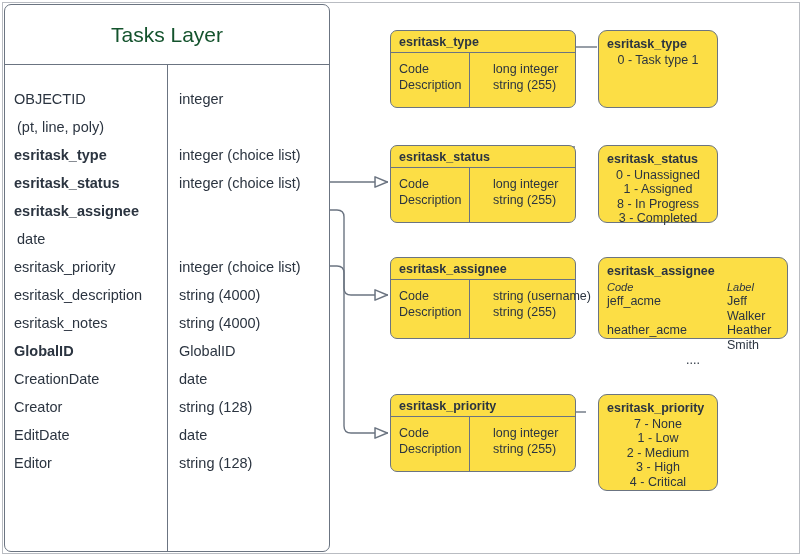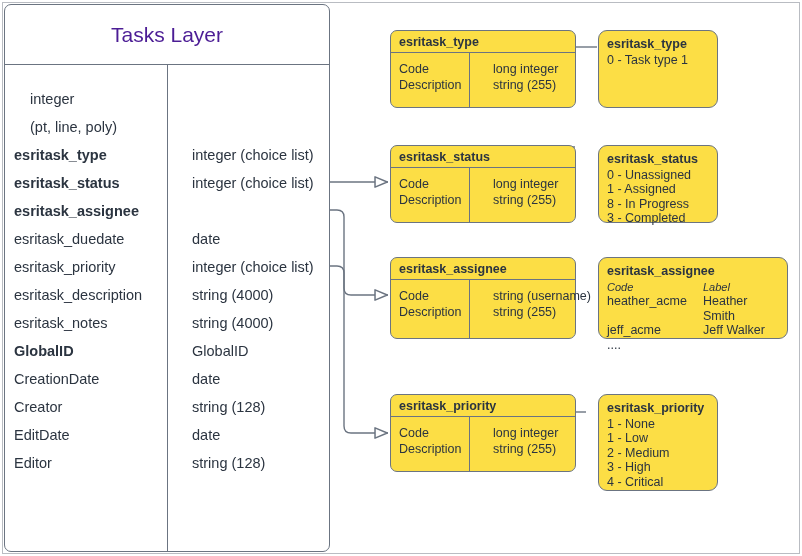--- a/index.html
+++ b/index.html
@@ -43,21 +43,21 @@
     border: 1.4px solid #6b7481;
     border-radius: 7px;
     background: #ffffff;
   }
   .entity-title {
     height: 59px;
     display: flex;
     align-items: center;
     justify-content: center;
     font-size: 21px;
-    color: #4c1d95;
+    color: #14532d;
     box-sizing: border-box;
   }
   .entity-divider {
     position: absolute;
     left: 0;
     right: 0;
     top: 59px;
     height: 0;
     border-top: 1.4px solid #6b7481;
   }
@@ -86,21 +86,21 @@
   }
   .field-name {
     width: 162px;
     box-sizing: border-box;
     padding-left: 9px;
     white-space: nowrap;
   }
   .field-type {
     flex: 1;
     box-sizing: border-box;
-    padding-left: 25px;
+    padding-left: 12px;
     white-space: nowrap;
   }
   .field-row.bold .field-name { font-weight: bold; }
 
   
   .dbox {
     position: absolute;
     box-sizing: border-box;
     background: #FCDE45;
     border: 1.4px solid #6b7481;
@@ -149,25 +149,25 @@
     border-radius: 9px;
     padding: 6px 8px 8px 8px;
     font-size: 12.5px;
     line-height: 14.6px;
   }
   .cbox-title {
     font-weight: bold;
     margin-bottom: 1px;
     white-space: nowrap;
   }
-  .cbox-line { white-space: nowrap; }
+  .cbox-line { white-space: nowrap; text-align: center; }
   .cbox-subhead { font-style: italic; font-size: 11px; }
   .cbox-cols { display: flex; }
   .cbox-cols .c1 { width: 96px; }
-  .cbox-cols .c2 { flex: 1; }
+  .cbox-cols .c2 { flex: 1; margin-left: 24px; }
 
   
   #wires {
     position: absolute;
     left: 0; top: 0;
     width: 802px; height: 556px;
     pointer-events: none;
   }
 </style>
 </head>
@@ -198,38 +198,38 @@
       <path d="M 575 412 L 586 412"></path>
     </g>
   </svg>
 
   <div class="entity">
     <div class="entity-title">Tasks Layer</div>
     <div class="entity-divider"></div>
     <div class="entity-vrule"></div>
     <div class="entity-body" id="entity-body">
         <div class="field-row">
+          <div class="field-name">OBJECTID</div>
           <div class="field-type">integer</div>
         </div>
         <div class="field-row">
           <div class="field-type">(pt, line, poly)</div>
         </div>
         <div class="field-row bold">
           <div class="field-name">esritask_type</div>
           <div class="field-type">integer (choice list)</div>
         </div>
         <div class="field-row bold">
           <div class="field-name">esritask_status</div>
           <div class="field-type">integer (choice list)</div>
         </div>
         <div class="field-row bold">
           <div class="field-name">esritask_assignee</div>
         </div>
         <div class="field-row">
-          <div class="field-name">esritask_duedate</div>
           <div class="field-type">date</div>
         </div>
         <div class="field-row">
           <div class="field-name">esritask_priority</div>
           <div class="field-type">integer (choice list)</div>
         </div>
         <div class="field-row">
           <div class="field-name">esritask_description</div>
           <div class="field-type">string (4000)</div>
         </div>
@@ -333,32 +333,32 @@
     <div class="cbox-line">3 - Completed</div>
   </div>
 
   <div class="cbox" style="left:598px; top:257px; width:190px; height:82px;">
     <div class="cbox-title">esritask_assignee</div>
     <div class="cbox-cols cbox-subhead">
       <div class="c1">Code</div>
       <div class="c2">Label</div>
     </div>
     <div class="cbox-cols">
+      <div class="c1">jeff_acme</div>
+      <div class="c2">Jeff Walker</div>
+    </div>
+    <div class="cbox-cols">
       <div class="c1">heather_acme</div>
       <div class="c2">Heather Smith</div>
     </div>
-    <div class="cbox-cols">
-      <div class="c1">jeff_acme</div>
-      <div class="c2">Jeff Walker</div>
-    </div>
     <div class="cbox-line">....</div>
   </div>
 
   <div class="cbox" style="left:598px; top:394px; width:120px; height:97px;">
     <div class="cbox-title">esritask_priority</div>
-    <div class="cbox-line">1 - None</div>
+    <div class="cbox-line">7 - None</div>
     <div class="cbox-line">1 - Low</div>
     <div class="cbox-line">2 - Medium</div>
     <div class="cbox-line">3 - High</div>
     <div class="cbox-line">4 - Critical</div>
   </div>
 
 </div>
 
 </body></html>

